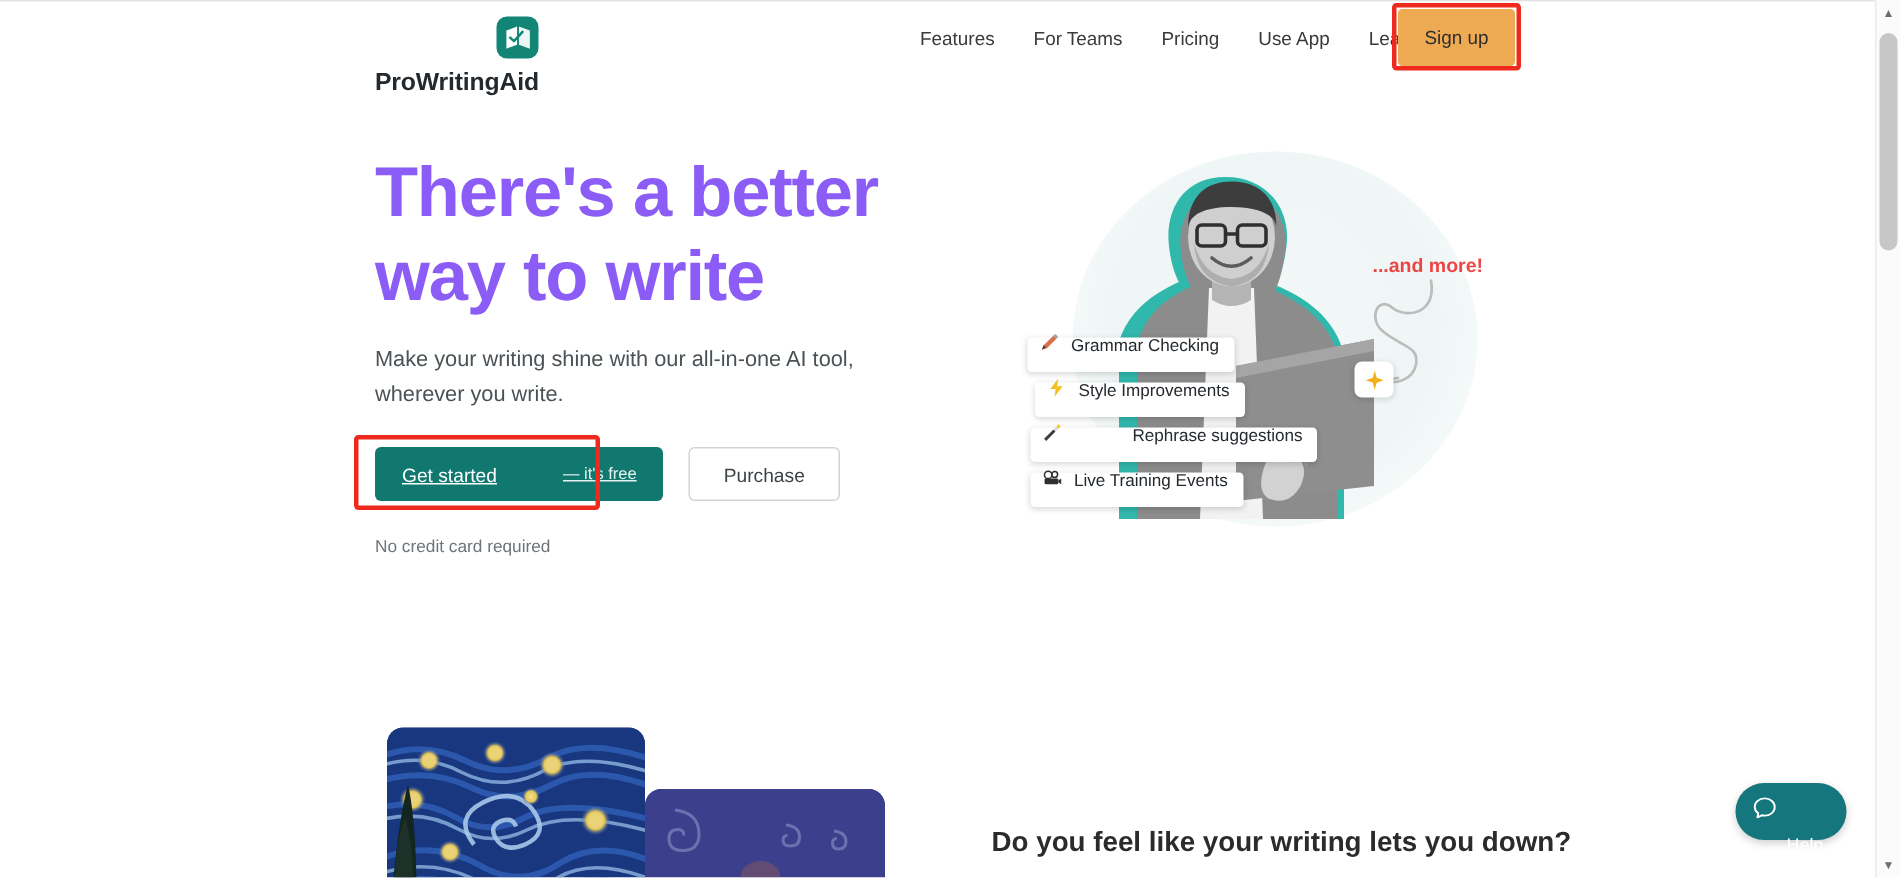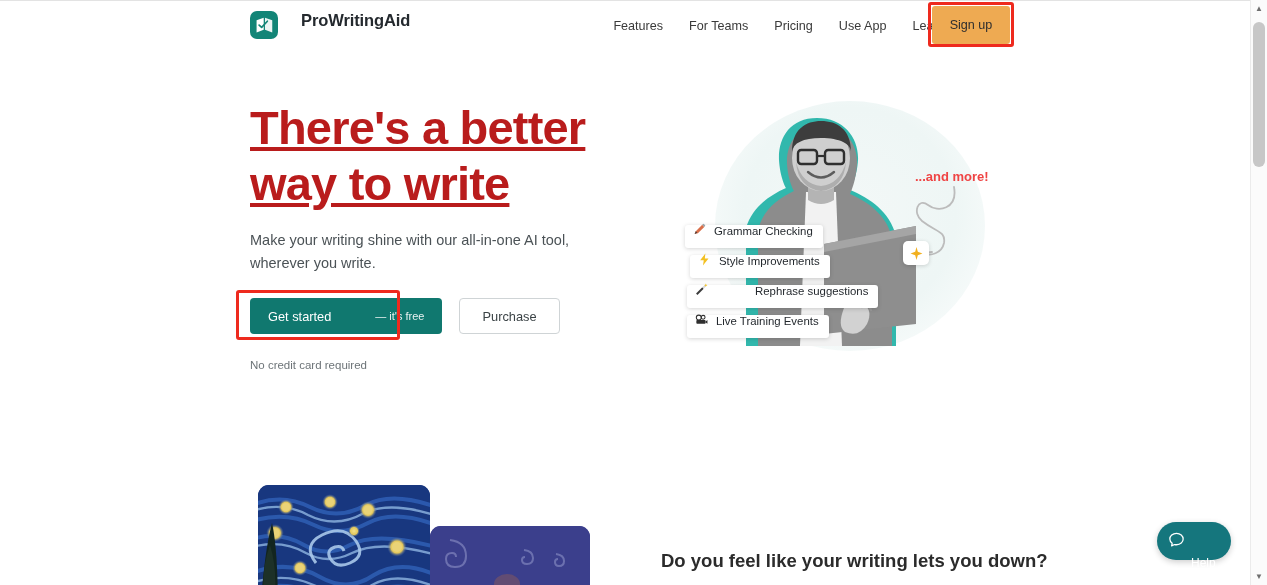--- a/index.html
+++ b/index.html
@@ -32,23 +32,24 @@
     position: absolute;
     left: 0; top: 0;
     width: 1250px;
     height: 50px;
     background: #ffffff;
   }
   .brand {
     position: absolute;
     left: 250px; top: 10px;
     display: flex;
-    align-items: flex-start;
-    gap: 23px;
-    cursor: pointer;
+    align-items: flex-end;
+    gap: 7px;
+    cursor: pointer;
+    flex-direction: column;
   }
   .brand-mark {
     width: 28px; height: 28px;
     border-radius: 7px;
     background: #128577;
     display: flex;
     align-items: center;
     justify-content: center;
   }
   .brand-name {
@@ -105,23 +106,22 @@
   }
 
   
   .hero-title {
     position: absolute;
     left: 250px; top: 99px;
     width: 360px;
     font-size: 47px;
     line-height: 56px;
     font-weight: bold;
-    color: #b91c1c;
+    color: #8b5cf6;
     letter-spacing: -0.8px;
-    text-decoration: underline;
   }
   .hero-sub {
     position: absolute;
     left: 250px; top: 228px;
     width: 330px;
     font-size: 14.5px;
     line-height: 23px;
     color: #4b5256;
   }
   .cta-row {
@@ -138,20 +138,21 @@
     border: none;
     border-radius: 4px;
     color: #ffffff;
     font-family: "Liberation Sans", sans-serif;
     font-size: 12.8px;
     cursor: pointer;
     display: flex;
     align-items: center;
     gap: 6px;
     white-space: nowrap;
+    text-decoration: underline;
   }
   .btn-primary .sub { font-size: 11px; opacity: .9; margin-left: 38px; }
   .btn-secondary {
     height: 36px;
     padding: 0 22px;
     background: #ffffff;
     border: 1px solid #cfd4d6;
     border-radius: 4px;
     color: #3b4346;
     font-family: "Liberation Sans", sans-serif;

